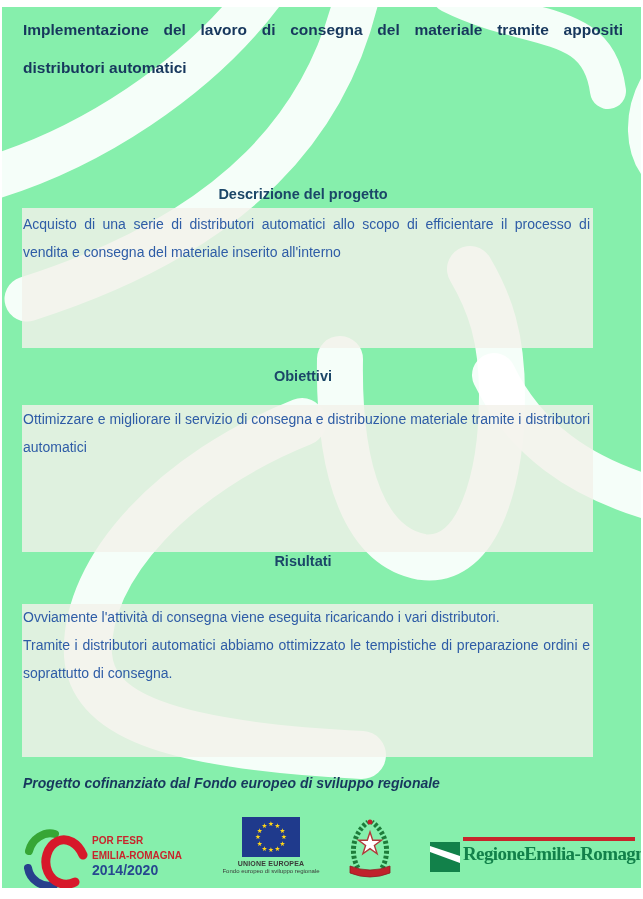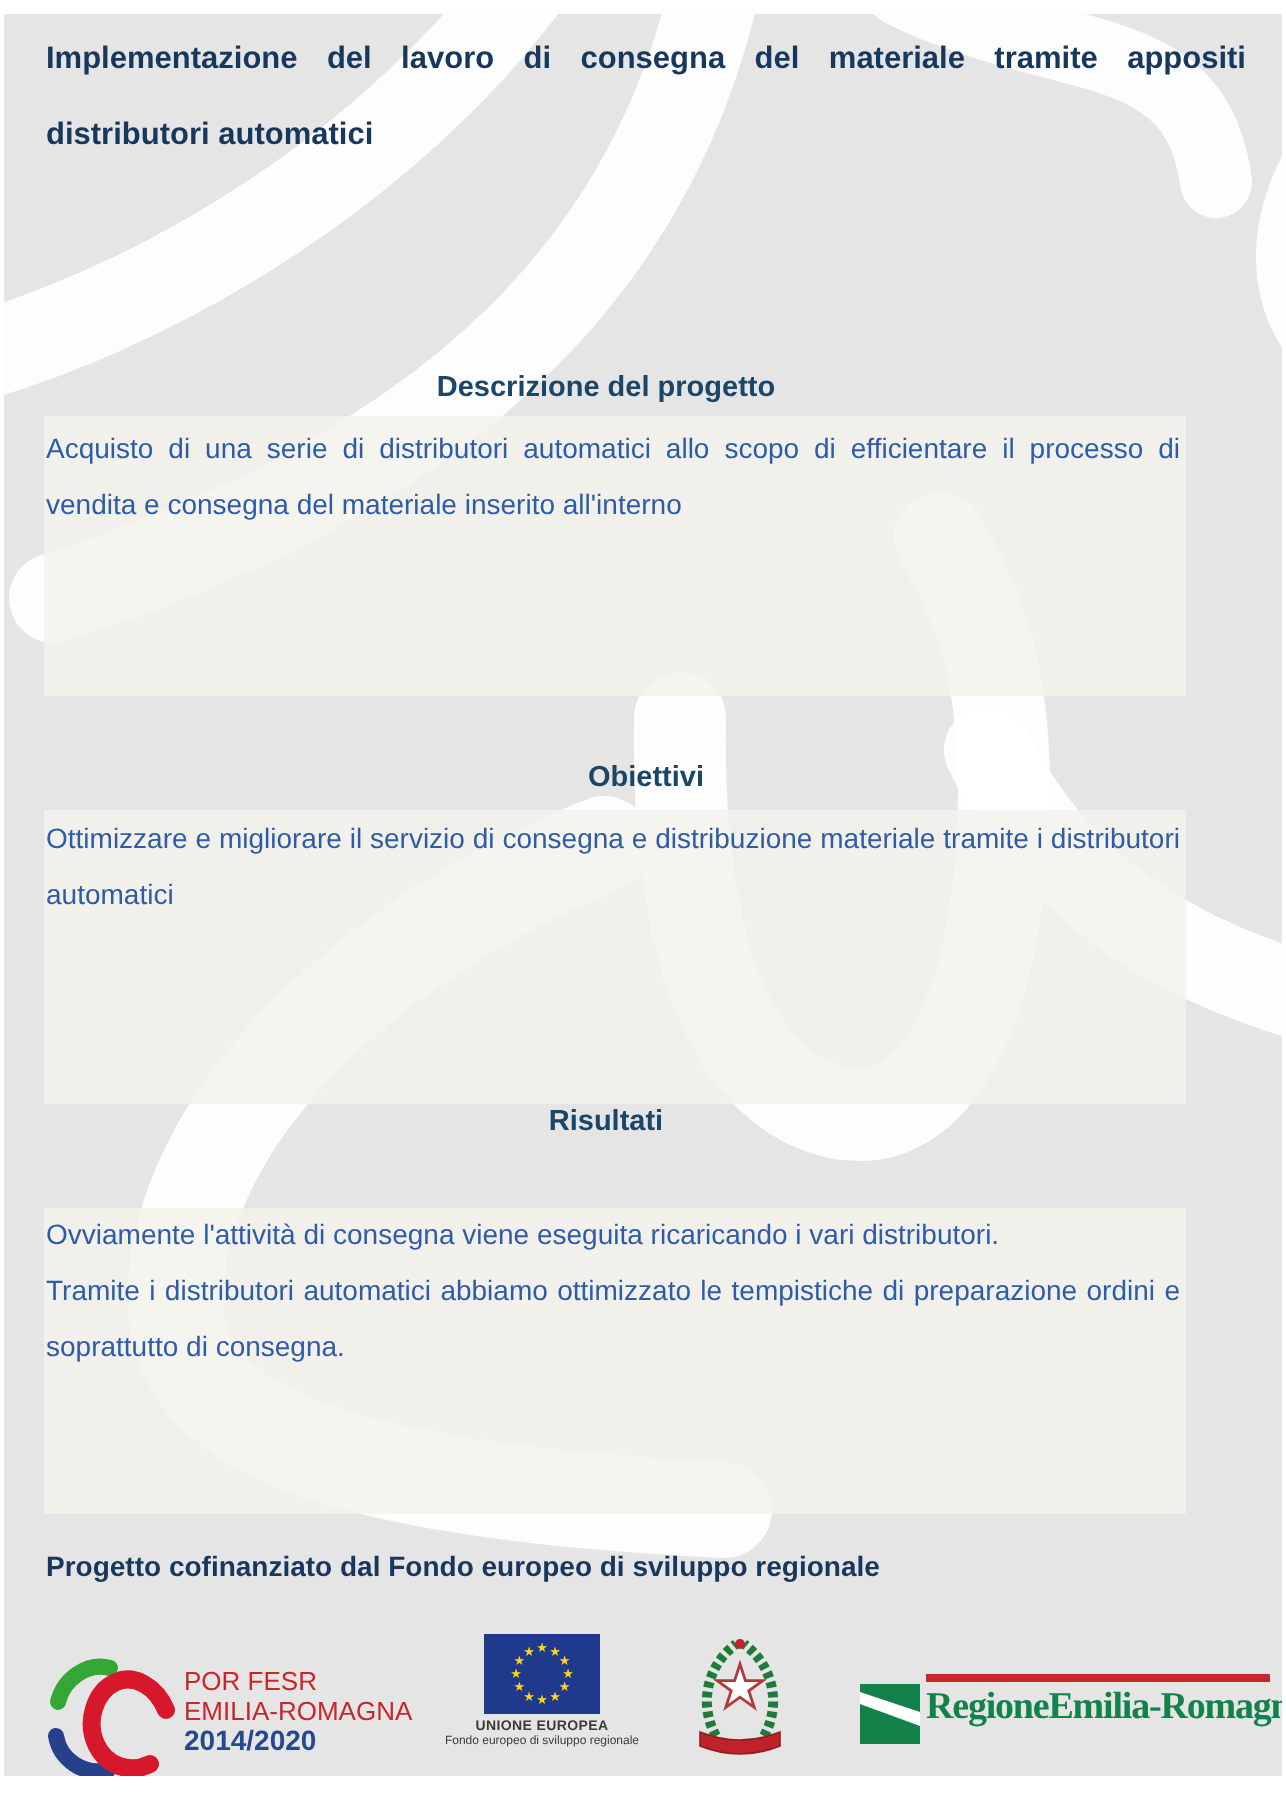--- a/index.html
+++ b/index.html
@@ -4,21 +4,21 @@
 <style>
   html,body{margin:0;padding:0;}
   body{
     width:643px;height:899px;
     background:#ffffff;
     font-family:"Liberation Sans","DejaVu Sans",sans-serif;
     position:relative;overflow:hidden;
   }
   .canvas{
     position:absolute;left:2px;top:7px;width:639px;height:881px;
-    background:#e5e5e5;overflow:hidden;
+    background:#86efac;overflow:hidden;
   }
   .swirl{position:absolute;left:0;top:0;z-index:1;}
   .panel{
     position:absolute;left:20px;width:571px;
     background:rgba(243,242,234,0.82);
     z-index:2;
   }
   .textlayer{position:absolute;inset:0;z-index:3;}
   .page-title{
     position:absolute;left:21px;top:4px;width:600px;
@@ -29,26 +29,26 @@
     position:absolute;left:21px;width:560px;
     font-size:14.5px;font-weight:bold;color:#1b4668;margin:0;text-align:center;
   }
   .sec-body{
     position:absolute;left:21px;width:567px;
     font-size:14px;color:#2e5ca6;text-align:justify;
   }
   .sec-body p{margin:0;line-height:28px;}
   .funding-line{
     position:absolute;left:21px;top:768px;width:560px;
-    font-size:14px;font-weight:bold;color:#17375d;margin:0;
+    font-size:14px;font-weight:bold;color:#17375d;margin:0;font-style:italic;
   }
   .logos{position:absolute;left:0;top:800px;width:639px;height:88px;}
   .por-mark{position:absolute;left:18px;top:16px;}
   .por-text{position:absolute;left:90px;top:26px;line-height:15px;white-space:nowrap;}
-  .por-l1,.por-l2{font-size:13px;font-weight:normal;color:#c8252c;}
+  .por-l1,.por-l2{font-size:10px;font-weight:bold;color:#c8252c;}
   .por-l3{font-size:14px;font-weight:bold;color:#27488f;}
   .eu-block{position:absolute;left:205px;top:10px;width:128px;text-align:center;}
   .eu-flag{display:block;margin:0 auto 3px auto;}
   .eu-l1{font-size:7px;font-weight:bold;color:#3a3a38;letter-spacing:.2px;}
   .eu-l2{font-size:6px;color:#3a3a38;margin-top:1px;}
   .it-emblem{position:absolute;left:344px;top:9px;}
   .rer-block{position:absolute;left:428px;top:28px;width:210px;height:42px;}
   .rer-bar{position:absolute;left:33px;top:2px;width:172px;height:4px;background:#c8252c;}
   .rer-square{position:absolute;left:0;top:7px;}
   .rer-text{
@@ -81,21 +81,21 @@
 
   <div class="textlayer">
 
     <h1 class="page-title">Implementazione del lavoro di consegna del materiale tramite appositi distributori automatici</h1>
 
     <h2 class="sec-heading" style="top:179px;">Descrizione del progetto</h2>
     <div class="sec-body" style="top:203px;">
       <p>Acquisto di una serie di distributori automatici allo scopo di efficientare il processo di vendita e consegna del materiale inserito all'interno</p>
     </div>
 
-    <h2 class="sec-heading" style="top:374px;margin-left:20px;">Obiettivi</h2>
+    <h2 class="sec-heading" style="top:361px;">Obiettivi</h2>
     <div class="sec-body" style="top:398px;">
       <p>Ottimizzare e migliorare il servizio di consegna e distribuzione materiale tramite i distributori automatici</p>
     </div>
 
     <h2 class="sec-heading" style="top:546px;">Risultati</h2>
     <div class="sec-body" style="top:596px;">
       <p>Ovviamente l'attività di consegna viene eseguita ricaricando i vari distributori.</p>
       <p>Tramite i distributori automatici abbiamo ottimizzato le tempistiche di preparazione ordini e soprattutto di consegna.</p>
     </div>
 

